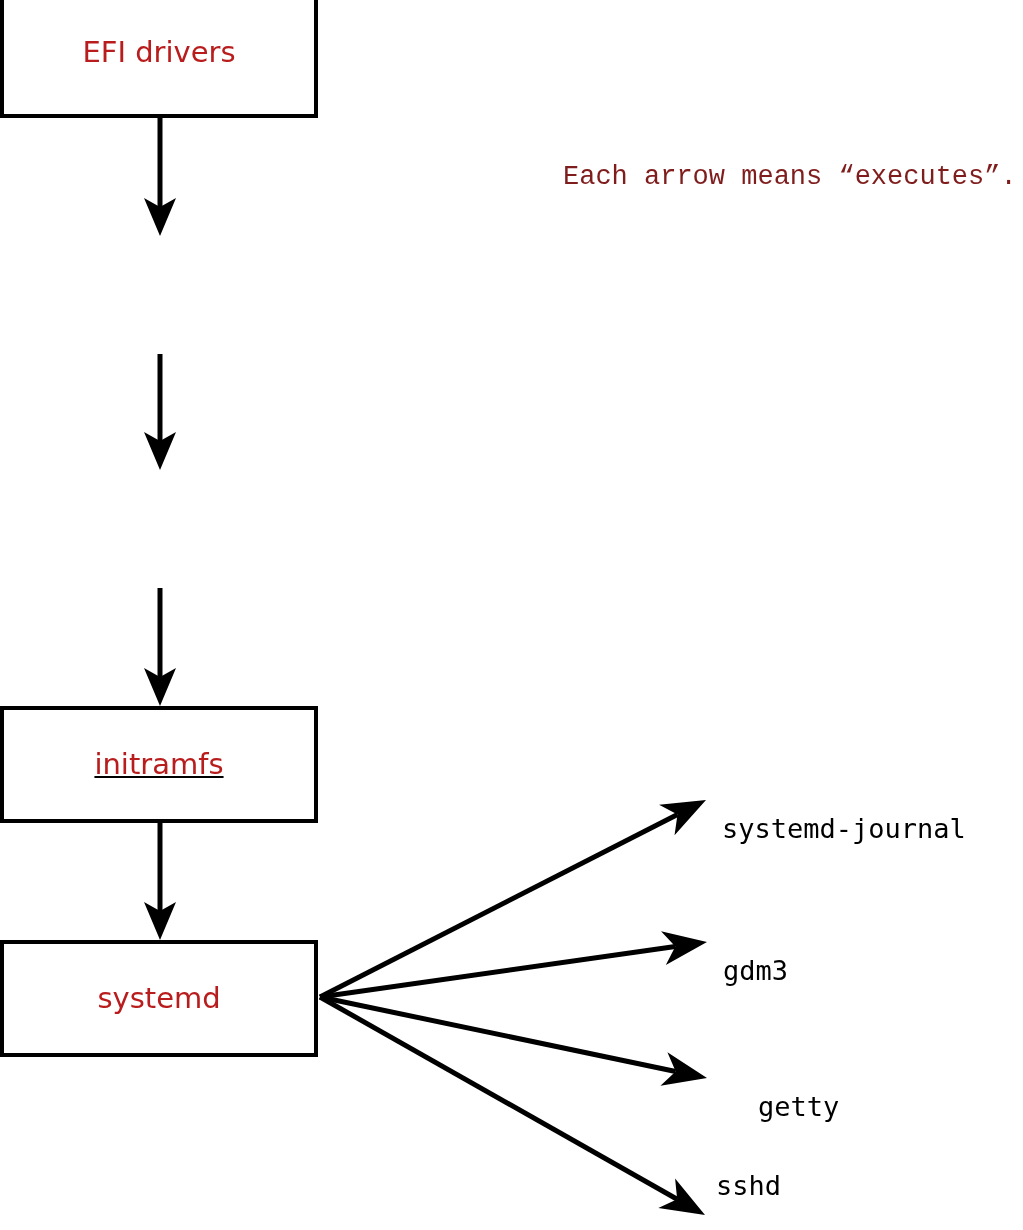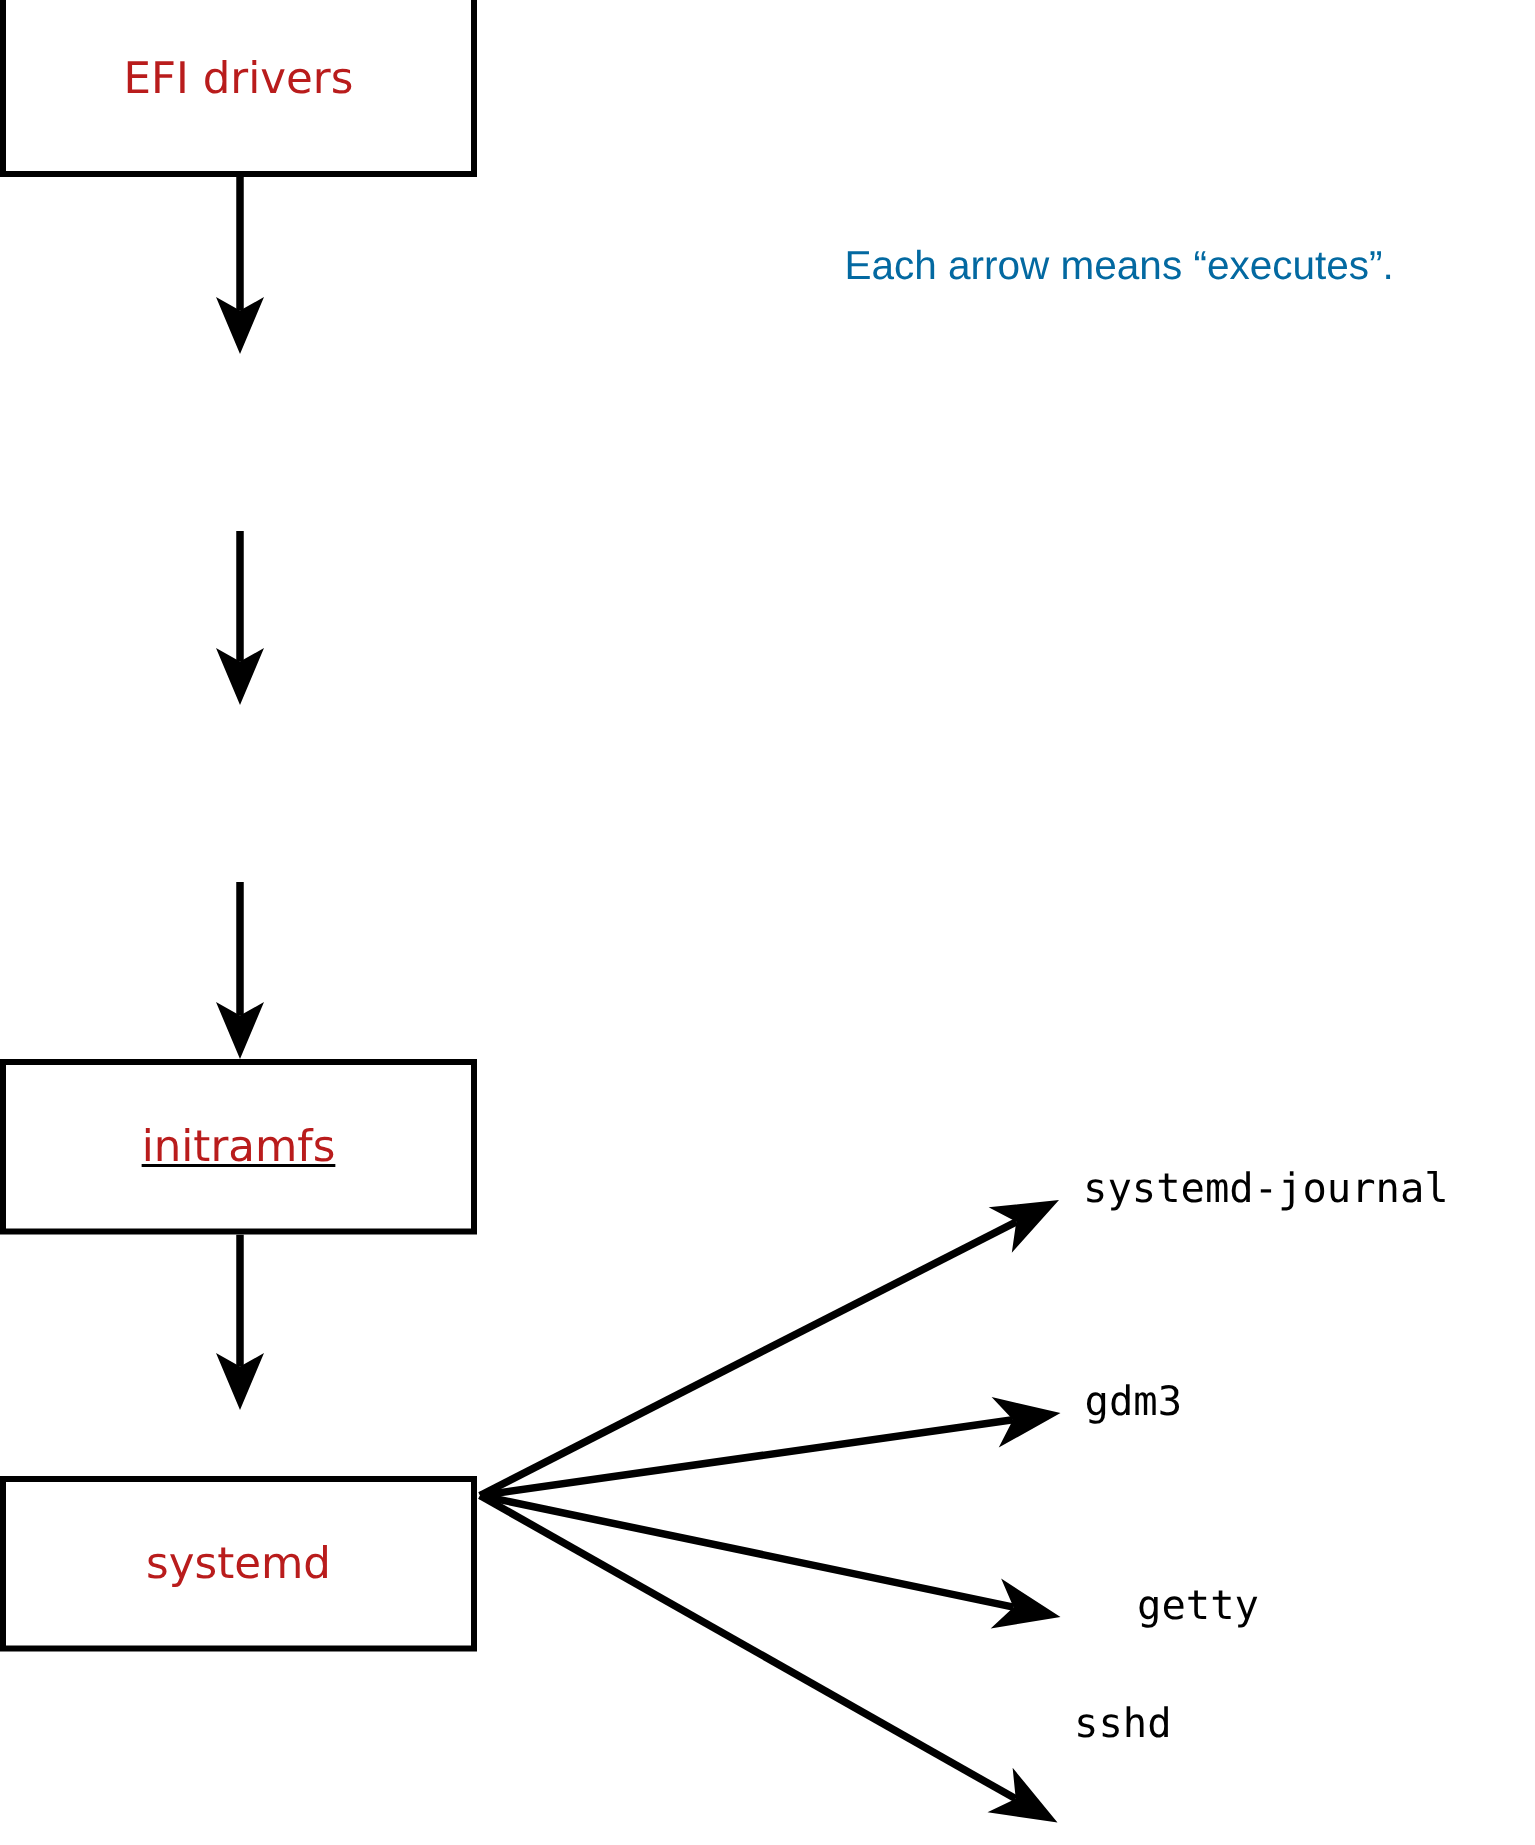--- a/index.html
+++ b/index.html
@@ -39,26 +39,27 @@
     letter-spacing: 0px;
     white-space: nowrap;
   }
   .leaf-label {
     position: absolute;
     font-family: "DejaVu Sans Mono", monospace;
     font-size: 27px;
     color: #000000;
     line-height: 1;
     white-space: nowrap;
+    margin-top: 36px;
   }
   .caption {
     position: absolute;
-    font-family: Liberation Sans, sans-serif;
+    font-family: Liberation Mono, monospace;
     font-size: 27px;
-    color: #0369a1;
+    color: #7f1d1d;
     line-height: 1;
     white-space: nowrap;
   }
 </style>
 </head>
 <body>
 
 <div id="page">
 
   <svg id="diagram-svg" viewBox="0 0 1023 1230" xmlns="http://www.w3.org/2000/svg">
@@ -87,21 +88,21 @@
   <div class="node-box" id="box-0" style="left: 0px; top: -14px; width: 318px; height: 132px; border-color: rgb(0, 0, 0);">
     <span class="node-label">EFI drivers</span>
   </div>
 
 
 
   <div class="node-box" id="box-3" style="left: 0px; top: 706px; width: 318px; height: 117px; border-color: rgb(0, 0, 0); text-decoration: underline;">
     <span class="node-label">initramfs</span>
   </div>
 
-  <div class="node-box" id="box-4" style="left: 0px; top: 940px; width: 318px; height: 117px; border-color: rgb(0, 0, 0); margin-top: 44px;">
+  <div class="node-box" id="box-4" style="left: 0px; top: 940px; width: 318px; height: 117px; border-color: rgb(0, 0, 0);">
     <span class="node-label">systemd</span>
   </div>
 
   <div class="leaf-label" id="leaf-0" style="left: 722px; top: 779px;">systemd-journal</div>
   <div class="leaf-label" id="leaf-1" style="left: 723px; top: 921px;">gdm3</div>
   <div class="leaf-label" id="leaf-2" style="left: 758px; top: 1057px;">getty</div>
   <div class="leaf-label" id="leaf-3" style="left: 716px; top: 1136px;">sshd</div>
 
   <div class="caption" id="caption" style="left:563px; top:164px;">Each arrow means “executes”.</div>
 

